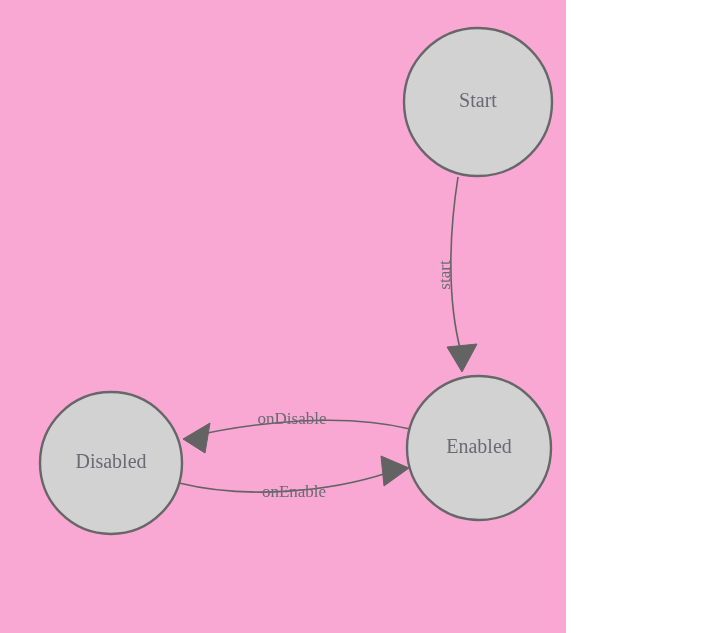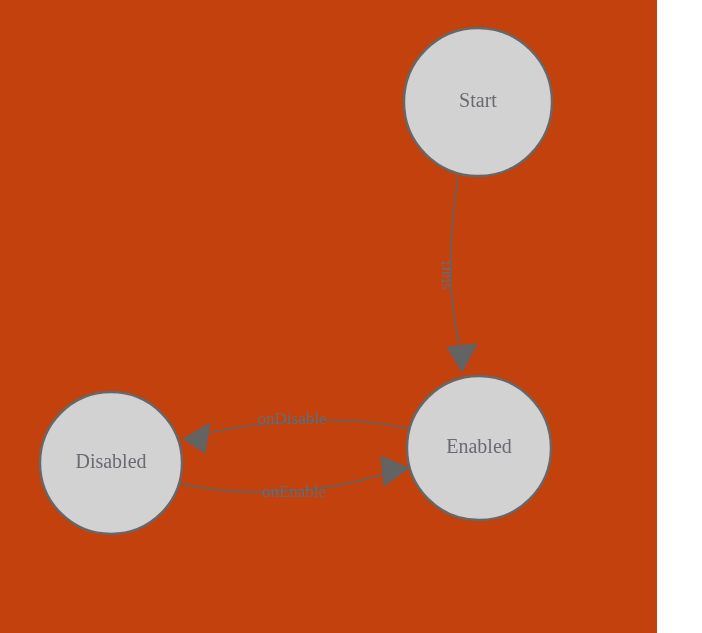--- a/index.html
+++ b/index.html
@@ -9,23 +9,23 @@
     background: #ffffff;
   }
   body {
     width: 702px;
     height: 633px;
     overflow: hidden;
     font-family: "Liberation Serif", "DejaVu Serif", serif;
   }
   #diagram-canvas {
     position: relative;
-    width: 657px;
+    width: 566px;
     height: 633px;
-    background: #c2410c;
+    background: #f9a8d4;
     text-decoration: underline;
   }
   svg.graph {
     display: block;
     width: 702px;
     height: 633px;
   }
   .node-shape {
     fill: #d2d2d2;
     stroke: #676767;

